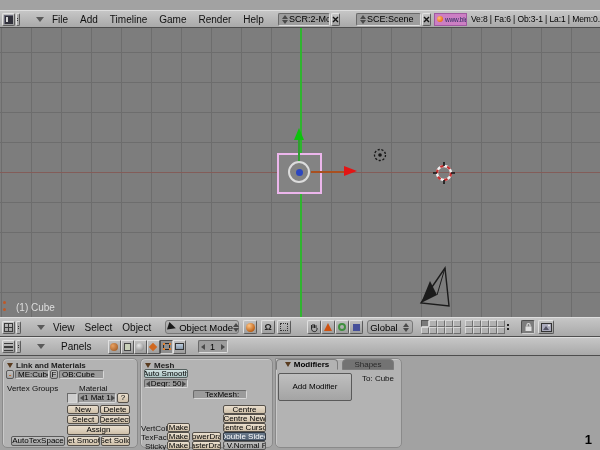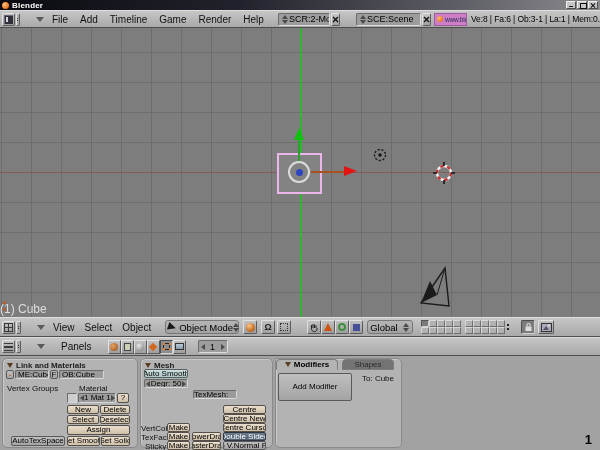--- a/index.html
+++ b/index.html
@@ -49,21 +49,21 @@
 .vp{position:absolute;left:0;top:28px;width:600px;height:289px;background-color:#7d7d7d;background-image:linear-gradient(#6d6d6d 1px,transparent 1px),linear-gradient(90deg,#6d6d6d 1px,transparent 1px);background-size:30px 30px;background-position:1px 24px;overflow:hidden}
 .axis-y{position:absolute;left:300px;top:0;width:2px;height:289px;background:#2fb52f}
 .axis-x{position:absolute;left:0;top:144px;width:600px;height:1px;background:rgba(158,74,64,.45)}
 .cube{position:absolute;left:277px;top:125px;width:45px;height:41px;background:#838383;border:2px solid #ecb6ec}
 .manip-ring{position:absolute;left:288px;top:133px;width:22px;height:22px;border:2px solid #dcdcdc;border-radius:50%}
 .manip-dot{position:absolute;left:296px;top:141px;width:7px;height:7px;border-radius:50%;background:#2b46c0}
 .g-line{position:absolute;left:298px;top:112px;width:2px;height:22px;background:#2f9f2f}
 .g-head{position:absolute;left:294px;top:100px;width:0;height:0;border-left:5px solid transparent;border-right:5px solid transparent;border-bottom:12px solid #0cc20c}
 .r-line{position:absolute;left:311px;top:143px;width:33px;height:2px;background:#a85020}
 .r-head{position:absolute;left:344px;top:138px;width:0;height:0;border-top:5px solid transparent;border-bottom:5px solid transparent;border-left:13px solid #e41414}
-.obj-label{position:absolute;left:0;top:274px;color:#dedede;font-size:12px}
+.obj-label{position:absolute;left:16px;top:274px;color:#dedede;font-size:10px}
 .mini-axis{position:absolute;left:3px;top:273px;width:8px;height:12px}
 .mini-axis i{position:absolute;width:3px;height:3px;border-radius:50%;background:#c05828}
 .mini-axis i:nth-child(2){top:7px}
 .split-dots{position:absolute;left:507px;top:6px;width:2px}
 .split-dots i{display:block;width:2px;height:2px;background:#222;margin-bottom:2px}
 
 
 .ddfield{height:14px;background:linear-gradient(#b5b5b5,#a2a2a2);border:1px solid #777;border-radius:3px;display:flex;align-items:center;padding:0 2px;font-size:9.5px;white-space:nowrap}
 .mode-ico{width:0;height:0;border-top:4px solid transparent;border-bottom:4px solid transparent;border-left:8px solid #1a1a1a;transform:rotate(18deg);margin-right:3px}
 .sq-btn{height:14px;min-width:14px;display:flex;align-items:center;justify-content:center;background:linear-gradient(#c0c0c0,#9e9e9e);border:1px solid;border-color:#e0e0e0 #5a5a5a #5a5a5a #e0e0e0;border-radius:2px;padding:0 1px}
@@ -115,29 +115,20 @@
 .tab.on{background:#b3b3b3;border-bottom-color:#b3b3b3;font-weight:bold}
 .tab.off{background:#737373;color:#2a2a2a}
 .annot{position:absolute;right:8px;bottom:3px;font-size:13px;font-weight:bold;color:#000}
 .gap6{margin-left:16px}.gap8{margin-left:8px}.gap10{margin-left:10px}.gap12{margin-left:12px}.gap14{margin-left:14px}.gap3{margin-left:3px}.gap4{margin-left:4px}.gap2{margin-left:2px}
 </style>
 </head>
 <body>
 
 <div class="screen">
 
-  <div class="titlebar">
-    <span class="logo"></span>
-    <span class="title-text">Blender</span>
-    <span class="winbtns">
-      <span class="winbtn min"></span>
-      <span class="winbtn max"></span>
-      <span class="winbtn close"></span>
-    </span>
-  </div>
 
   <div class="hdr" id="info-header">
     <span class="wtbtn gap2">
         <span class="icon-info"></span>
       </span>
     <span class="ddstrip">
         <i></i>
         <i></i>
       </span>
     <span class="tri-dn gap6"></span>
@@ -377,21 +368,21 @@
         <span>Mesh</span>
       </span>
       <span class="pbtn cyan" style="left:3px;top:10px;width:44px">Auto Smooth</span>
       <span class="pbtn sunk" style="left:3px;top:20px;width:44px">
         <span class="numarrs">
             <span class="arrL"></span>
             <span>Degr: 50</span>
             <span class="arrR"></span>
           </span>
       </span>
-      <span class="pbtn sunk" style="left:52px;top:31px;width:44px;justify-content:flex-start;padding-left:0">TexMesh:</span>
+      <span class="pbtn sunk" style="left:52px;top:31px;width:54px;justify-content:flex-start;padding-left:11px">TexMesh:</span>
       <span class="pbtn cream" style="left:82px;top:46px;width:43px">Centre</span>
       <span class="pbtn cream" style="left:82px;top:55px;width:43px">Centre New</span>
       <span class="pbtn cream" style="left:82px;top:64px;width:43px">Centre Cursor</span>
       <span class="plabel" style="left:0;top:65px;width:24px;text-align:right">VertCol</span>
       <span class="pbtn cream" style="left:26px;top:64px;width:23px">Make</span>
       <span class="plabel" style="left:0;top:74px;width:24px;text-align:right">TexFace</span>
       <span class="pbtn cream" style="left:26px;top:73px;width:23px">Make</span>
       <span class="plabel" style="left:4px;top:83px;width:24px;">Sticky</span>
       <span class="pbtn cream" style="left:26px;top:82px;width:23px">Make</span>
       <span class="pbtn cream" style="left:51px;top:73px;width:29px">SlowerDraw</span>

